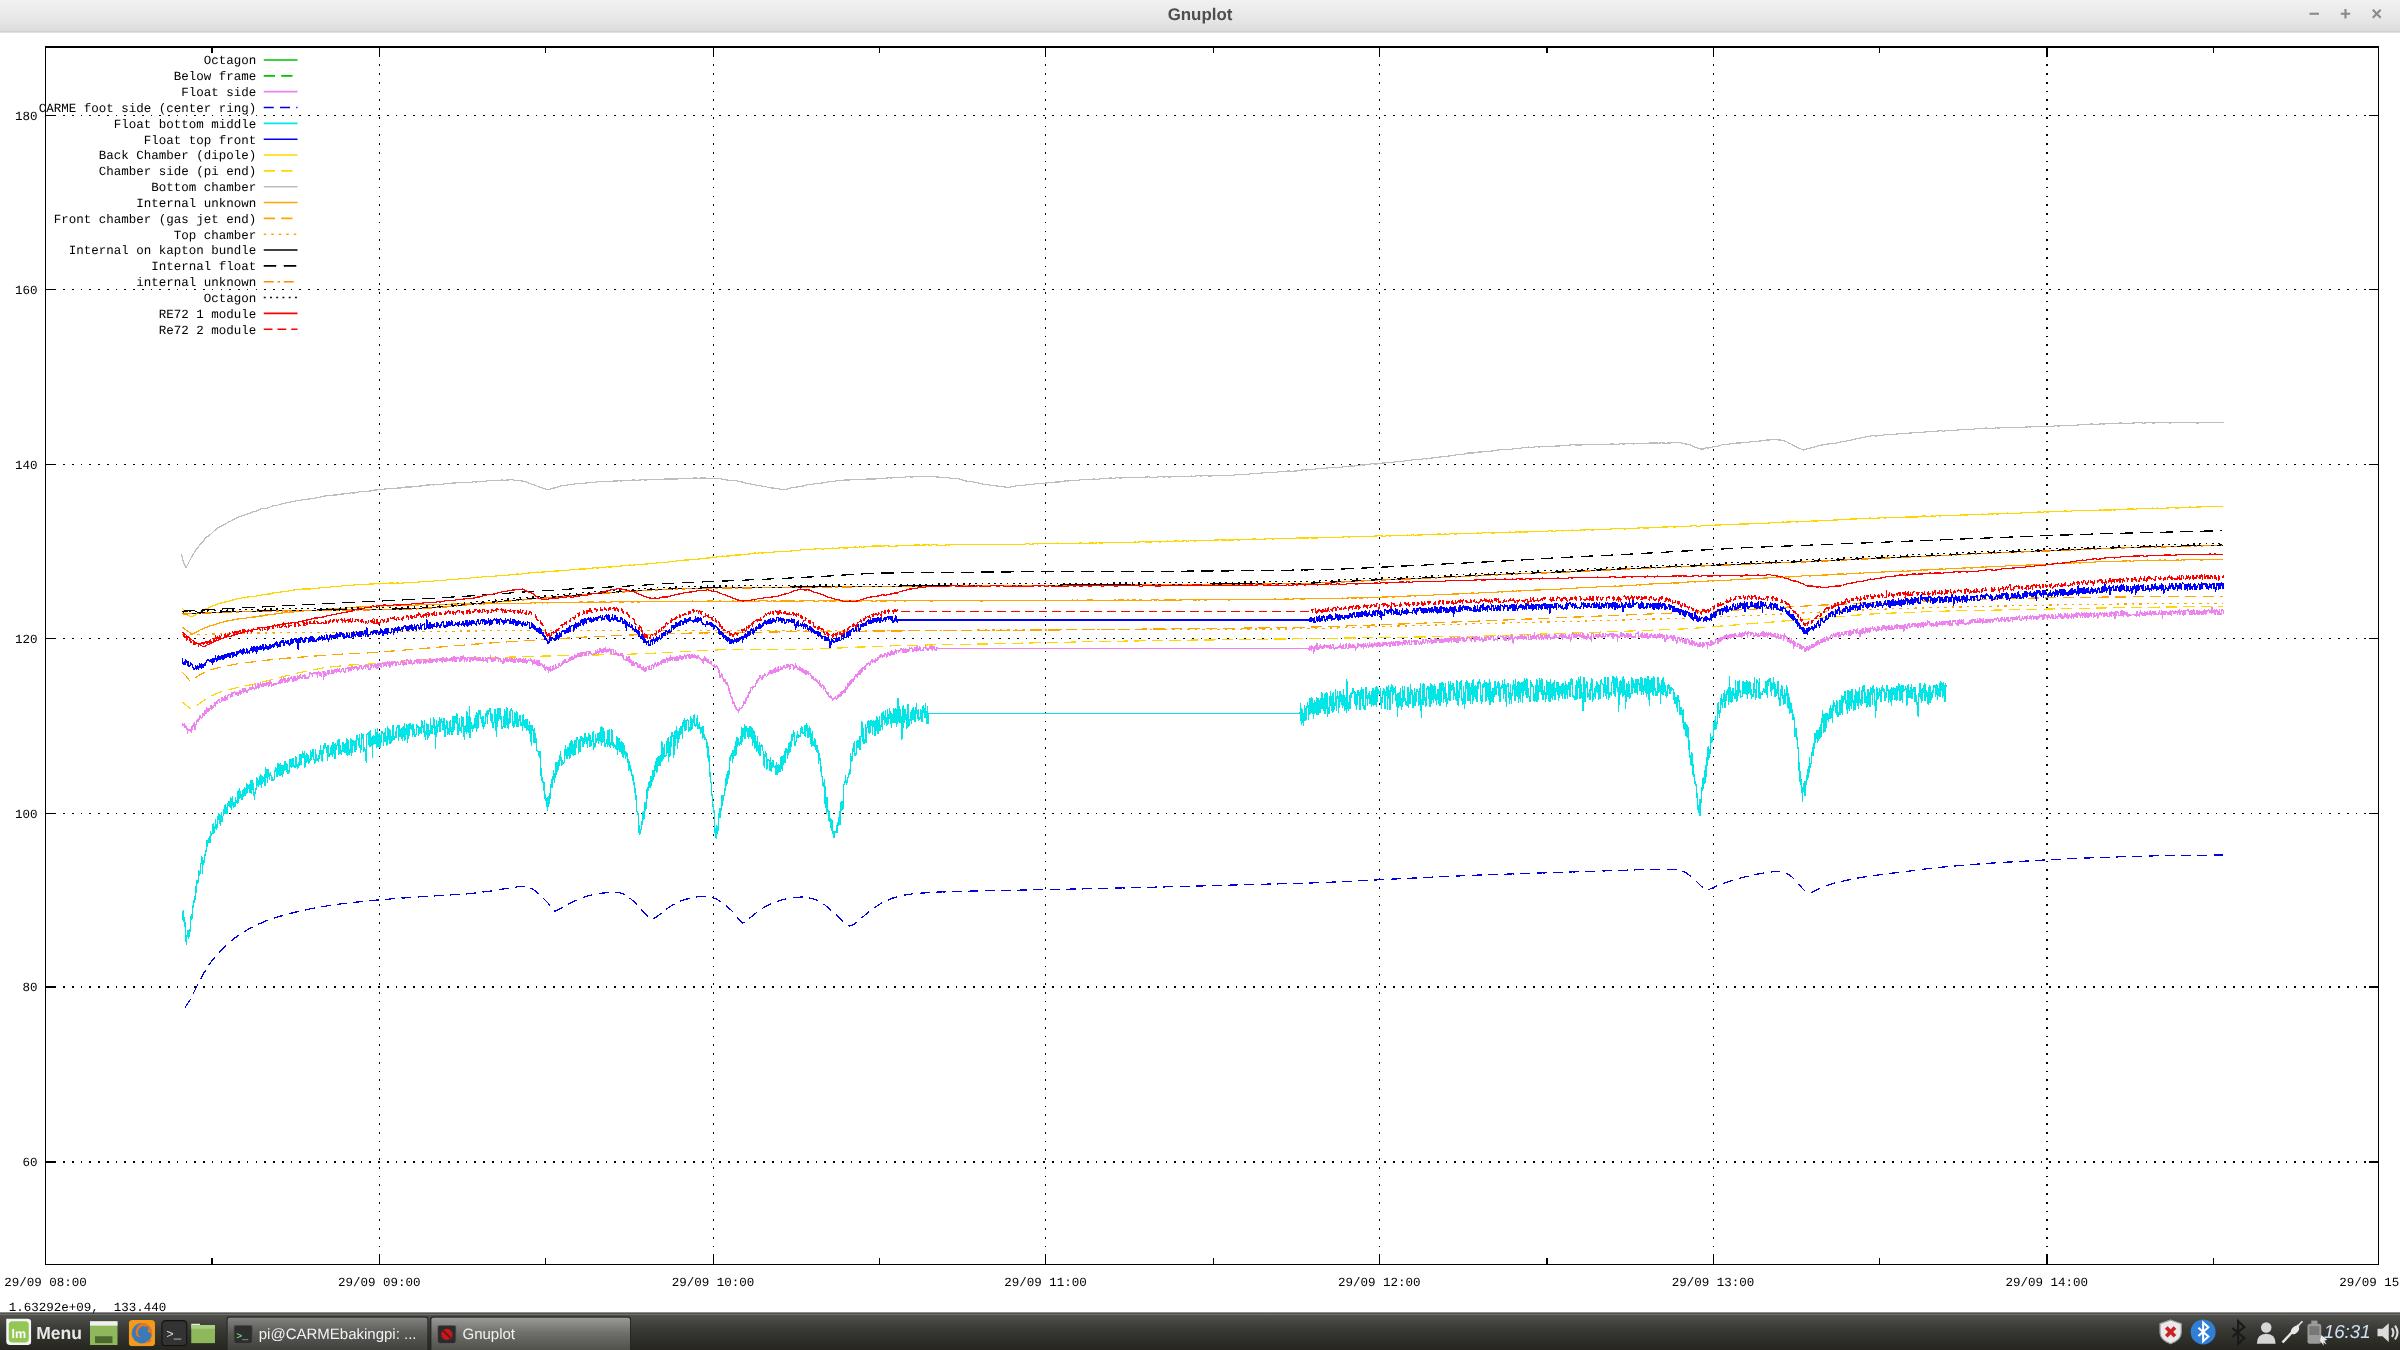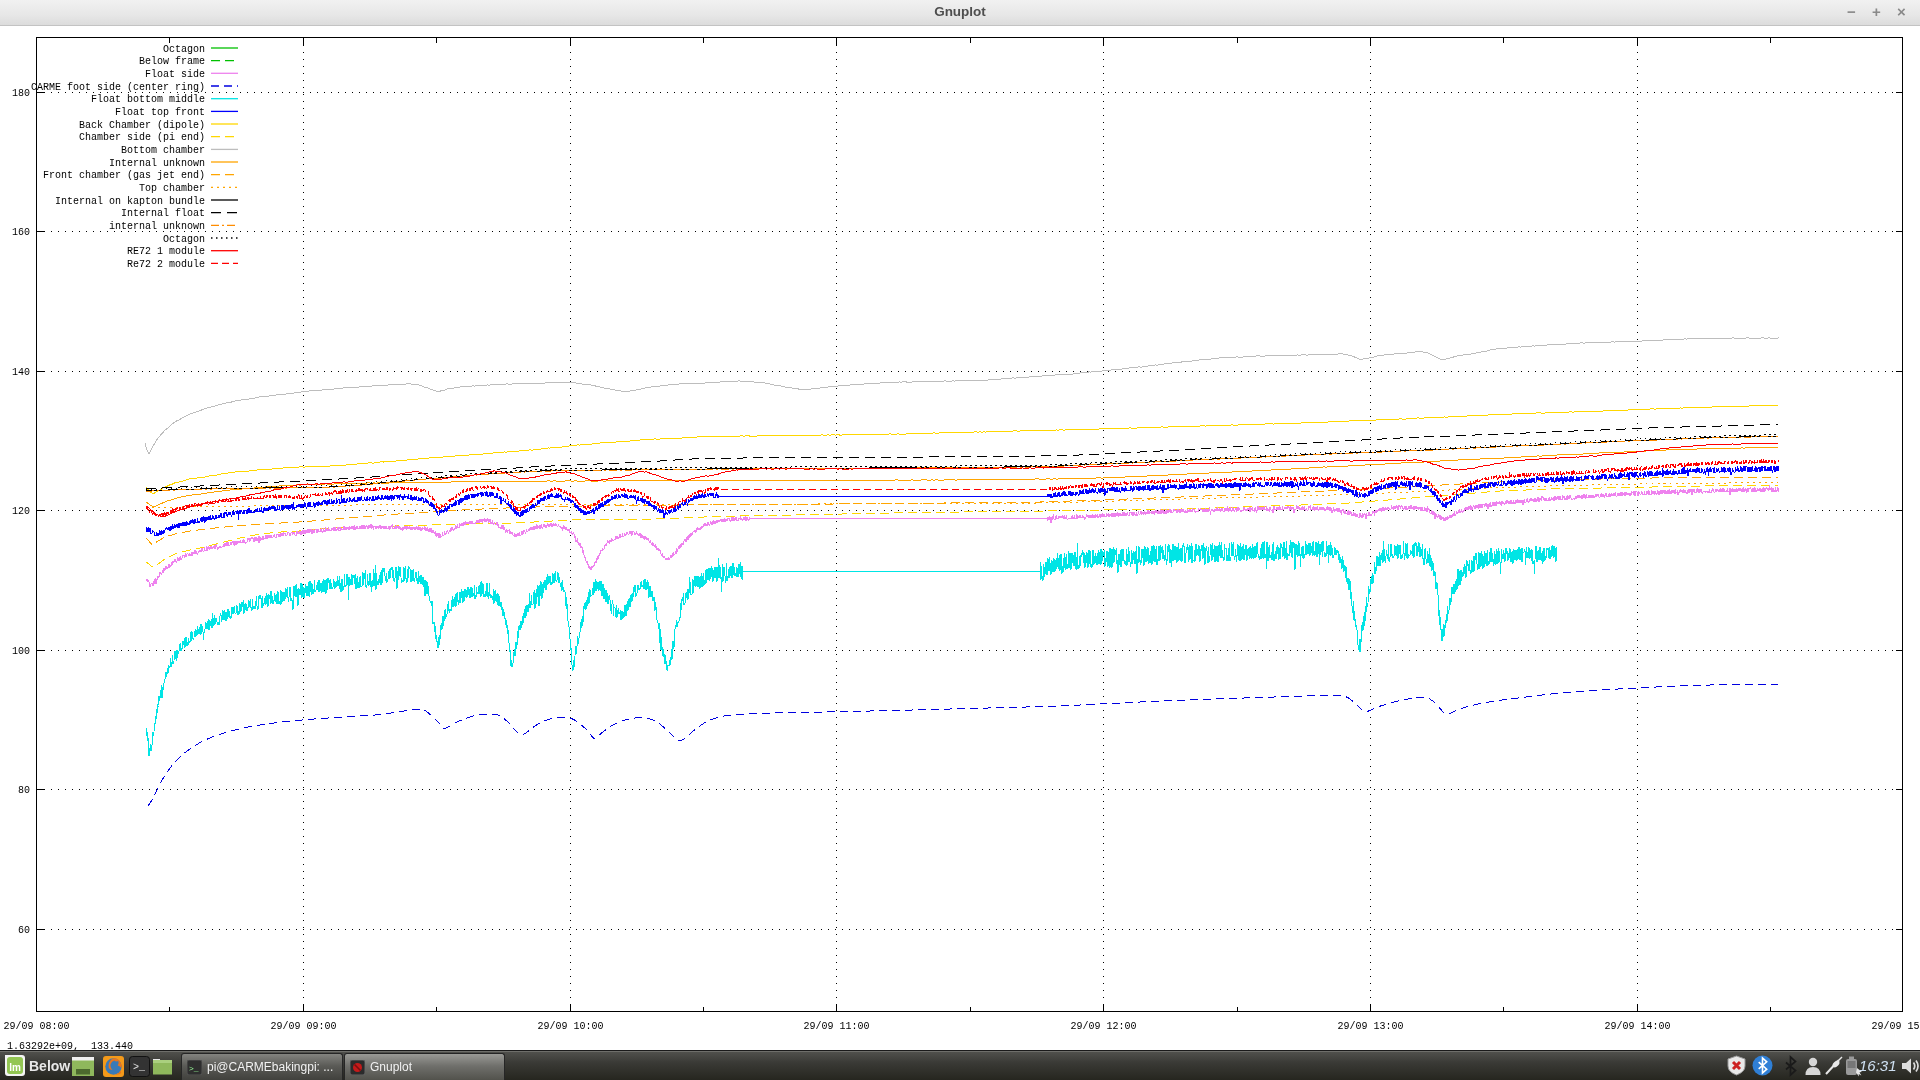--- a/index.html
+++ b/index.html
@@ -177,21 +177,21 @@
  <div class="b" style="left:1872px;">+</div>
  <div class="b" style="left:1897px;">×</div>
 </div>
 <div id="taskbar">
  <div class="hl"></div>
  <svg id="menu" viewBox="0 0 21 23">
       <path d="M1 1 h17 q3 0 3 3 v15 q0 3-3 3 H4 q-3 0-3-3z" fill="#f4f4f4"></path>
       <rect x="3" y="3" width="16" height="17" rx="3" fill="#93c653"></rect>
       <text x="11" y="16.5" text-anchor="middle" font-size="10" font-weight="bold" fill="#fff">lm</text>
     </svg>
- <div id="menutx">Below</div>
+ <div id="menutx">Menu</div>
  <svg class="qicon" style="left:71px;" width="24" height="21">
       <rect x="1" y="1" width="22" height="19" fill="#8fb85c"></rect>
       <rect x="1" y="1" width="22" height="3.5" fill="#f0f0f0"></rect>
       <rect x="5" y="13" width="14" height="5.5" fill="#4c6a2e"></rect>
     </svg>
  <svg class="qicon" style="left:103px;" width="21" height="21">
       <rect x="0" y="0" width="21" height="21" rx="3" fill="#f49a1a"></rect>
       <circle cx="10.5" cy="10.5" r="8.2" fill="#3a7ab8"></circle>
       <path d="M10.5 2.3 a8.2 8.2 0 0 1 8 10 q-1.2-2.6-3.8-2.9 q1.8-2 0.5-4.4 q-2.4 1.1-3.7-0.4 q-2.8 0.8-4 3.7 q-0.5 3.7 2.2 5.8 q-2.6-0.3-3.9-2.1 a8.2 8.2 0 0 1 4.7-9.7z" fill="#e8761e"></path>
       <path d="M17.5 14.5 q-1.6 3.4-5.3 4 q3.7 0.6 6-1.6z" fill="#e8761e"></path>

